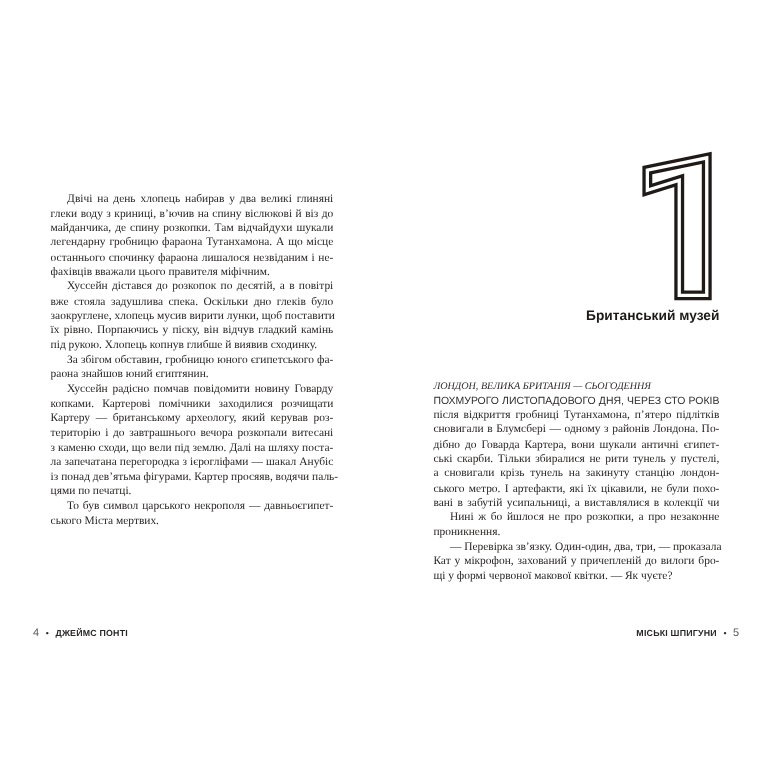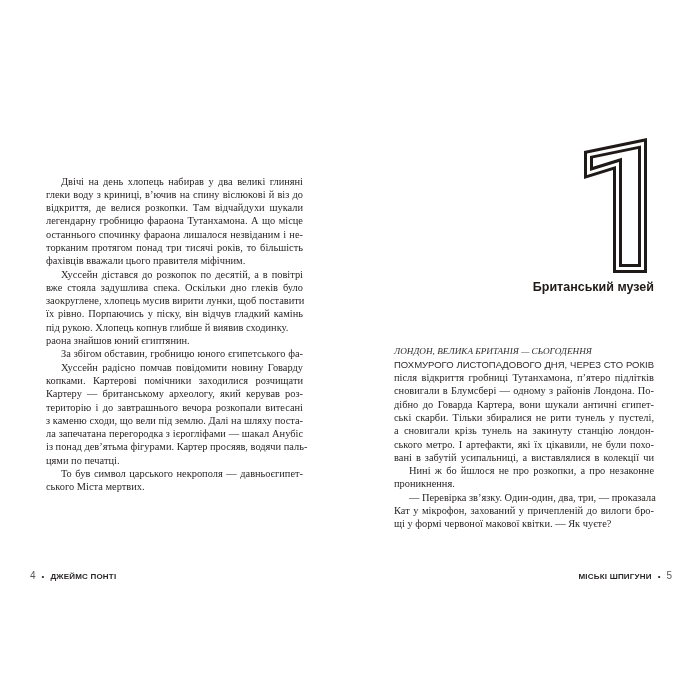--- a/index.html
+++ b/index.html
@@ -49,36 +49,35 @@
   .f-head { font-size:8px; font-weight:bold; letter-spacing:0.2px; color:#2a2726; }
 </style>
 </head>
 <body>
 
 <div class="page left-page">
   <div class="text-block">
     <div>
       <span class="ln ind">Двічі на день хлопець набирав у два великі глиняні</span>
       <span class="ln">глеки воду з криниці, в’ючив на спину віслюкові й віз до</span>
-      <span class="ln">відкриття, де велися розкопки. Там відчайдухи шукали</span>
+      <span class="ln">майданчика, де спину розкопки. Там відчайдухи шукали</span>
       <span class="ln">легендарну гробницю фараона Тутанхамона. А що місце</span>
       <span class="ln">останнього спочинку фараона лишалося незвіданим і не-</span>
-      <span class="ln">торканим протягом понад три тисячі років, то більшість</span>
       <span class="ln last">фахівців вважали цього правителя міфічним.</span>
     </div>
     <div>
       <span class="ln ind">Хуссейн дістався до розкопок по десятій, а в повітрі</span>
       <span class="ln">вже стояла задушлива спека. Оскільки дно глеків було</span>
       <span class="ln">заокруглене, хлопець мусив вирити лунки, щоб поставити</span>
       <span class="ln">їх рівно. Порпаючись у піску, він відчув гладкий камінь</span>
       <span class="ln last">під рукою. Хлопець копнув глибше й виявив сходинку.</span>
     </div>
     <div>
+      <span class="ln ind">За збігом обставин, гробницю юного єгипетського фа-</span>
       <span class="ln last">раона знайшов юний єгиптянин.</span>
-      <span class="ln ind">За збігом обставин, гробницю юного єгипетського фа-</span>
     </div>
     <div>
       <span class="ln ind">Хуссейн радісно помчав повідомити новину Говарду</span>
       <span class="ln">копками. Картерові помічники заходилися розчищати</span>
       <span class="ln">Картеру — британському археологу, який керував роз-</span>
       <span class="ln">територію і до завтрашнього вечора розкопали витесані</span>
       <span class="ln">з каменю сходи, що вели під землю. Далі на шляху поста-</span>
       <span class="ln">ла запечатана перегородка з ієрогліфами — шакал Анубіс</span>
       <span class="ln">із понад дев’ятьма фігурами. Картер просяяв, водячи паль-</span>
       <span class="ln last">цями по печатці.</span>

